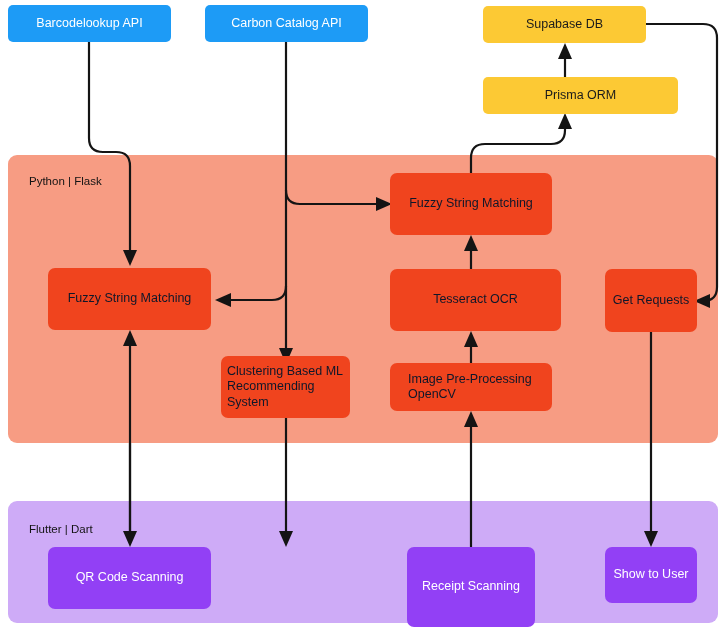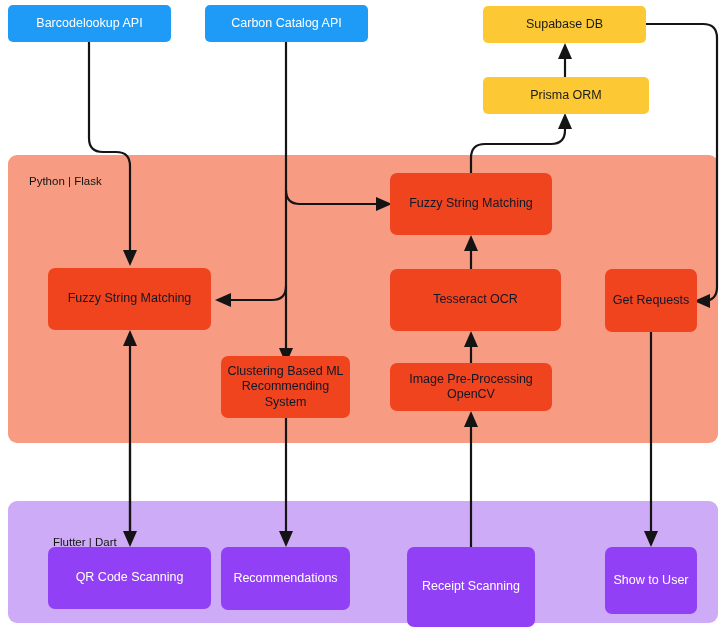--- a/index.html
+++ b/index.html
@@ -16,21 +16,20 @@
     width: 726px;
     height: 637px;
     background: #ffffff;
     overflow: hidden;
   }
   .node {
     position: absolute;
     display: flex;
     align-items: center;
     justify-content: center;
-    text-align: center;
     box-sizing: border-box;
     line-height: 1.22;
     z-index: 3;
   }
   .node-api {
     background: #1d9bf6;
     color: #ffffff;
     border-radius: 5px;
     font-size: 12.5px;
   }
@@ -85,21 +84,21 @@
 </style>
 </head>
 <body>
 
 <div id="canvas">
 
   <div class="group group-python" style="left:8px; top:155px; width:710px; height:288px;"></div>
   <div class="group group-flutter" style="left:8px; top:501px; width:710px; height:122px;"></div>
 
   <div class="group-label" style="left:29px; top:175px;">Python | Flask</div>
-  <div class="group-label" style="left:29px; top:536px;margin-left:24px;">Flutter | Dart</div>
+  <div class="group-label" style="left:29px; top:523px;">Flutter | Dart</div>
 
   <svg id="edges" viewBox="0 0 726 637">
 
     <g>
       <path d="M89,41 L89,138 Q89,152 103,152 L116,152 Q130,152 130,166 L130,253"></path>
       <polygon points="130,266 123,250 137,250"></polygon>
     </g>
 
     <g>
       <path d="M286,41 L286,352"></path>
@@ -163,27 +162,26 @@
     <g>
       <path d="M651,332 L651,534"></path>
       <polygon points="651,547 644,531 658,531"></polygon>
     </g>
   </svg>
 
   <div class="node node-api" style="left:8px; top:5px; width:163px; height:37px;">Barcodelookup API</div>
   <div class="node node-db" style="left:483px; top:6px; width:163px; height:37px;">Supabase DB</div>
 
   <div class="node node-api" style="left:205px; top:5px; width:163px; height:37px;">Carbon Catalog API</div>
-  <div class="node node-db" style="left:483px; top:77px; width:166px; height:37px;">Prisma ORM</div>
+  <div class="node node-db" style="left:483px; top:77px; width:195px; height:37px;">Prisma ORM</div>
 
   <div class="node node-service" style="left:390px; top:173px; width:162px; height:62px;">Fuzzy String Matching</div>
   <div class="node node-service" style="left:48px; top:268px; width:163px; height:62px;">Fuzzy String Matching</div>
   <div class="node node-service" style="left:390px; top:269px; width:171px; height:62px;">Tesseract OCR</div>
   <div class="node node-service" style="left:605px; top:269px; width:92px; height:63px;">Get Requests</div>
   <div class="node node-service" style="left:221px; top:356px; width:129px; height:62px; padding:12px 6px;">Clustering Based ML Recommending System</div>
-  <div class="node node-service" style="left:390px; top:363px; width:162px; height:48px; padding:0 4px;">Image Pre-Processing OpenCV</div>
+  <div class="node node-service" style="left:390px; top:363px; width:162px; height:48px; padding:0 18px;">Image Pre-Processing OpenCV</div>
 
   <div class="node node-ui" style="left:48px; top:547px; width:163px; height:62px;">QR Code Scanning</div>
-  <div class="node node-ui" style="left:221px; top:547px; width:129px; height:63px;">Recommendations</div>
   <div class="node node-ui" style="left:407px; top:547px; width:128px; height:80px;">Receipt Scanning</div>
-  <div class="node node-ui" style="left:605px; top:547px; width:92px; height:67px;">Show to User</div>
+  <div class="node node-ui" style="left:605px; top:547px; width:92px; height:56px;">Show to User</div>
 
 </div>
 
 </body></html>

